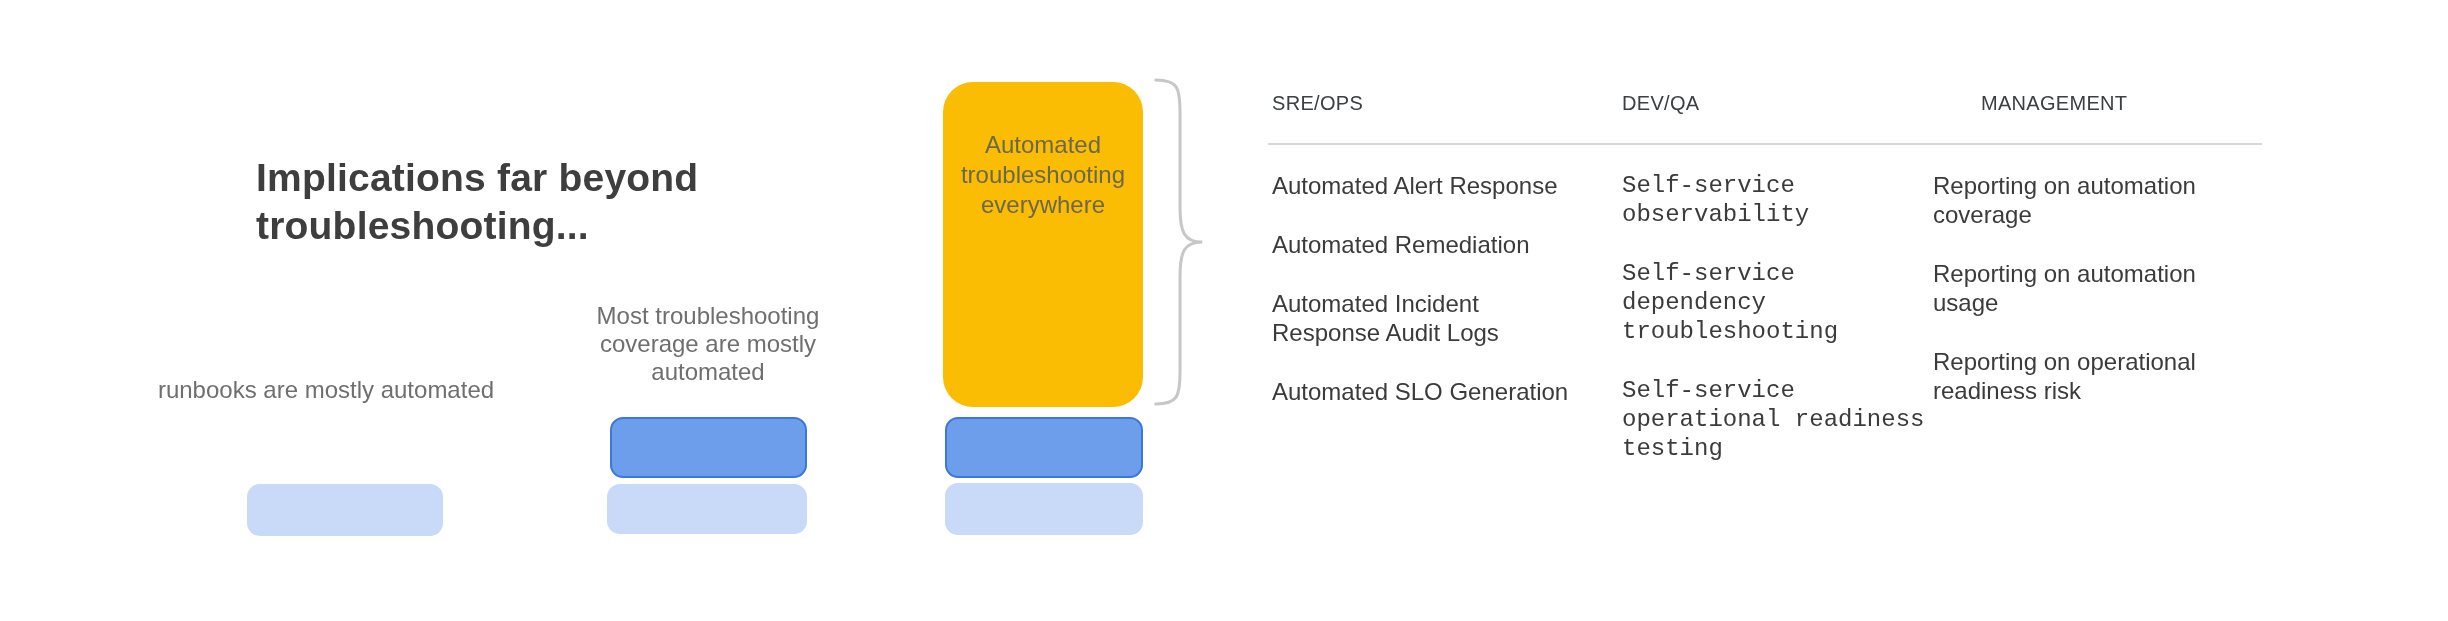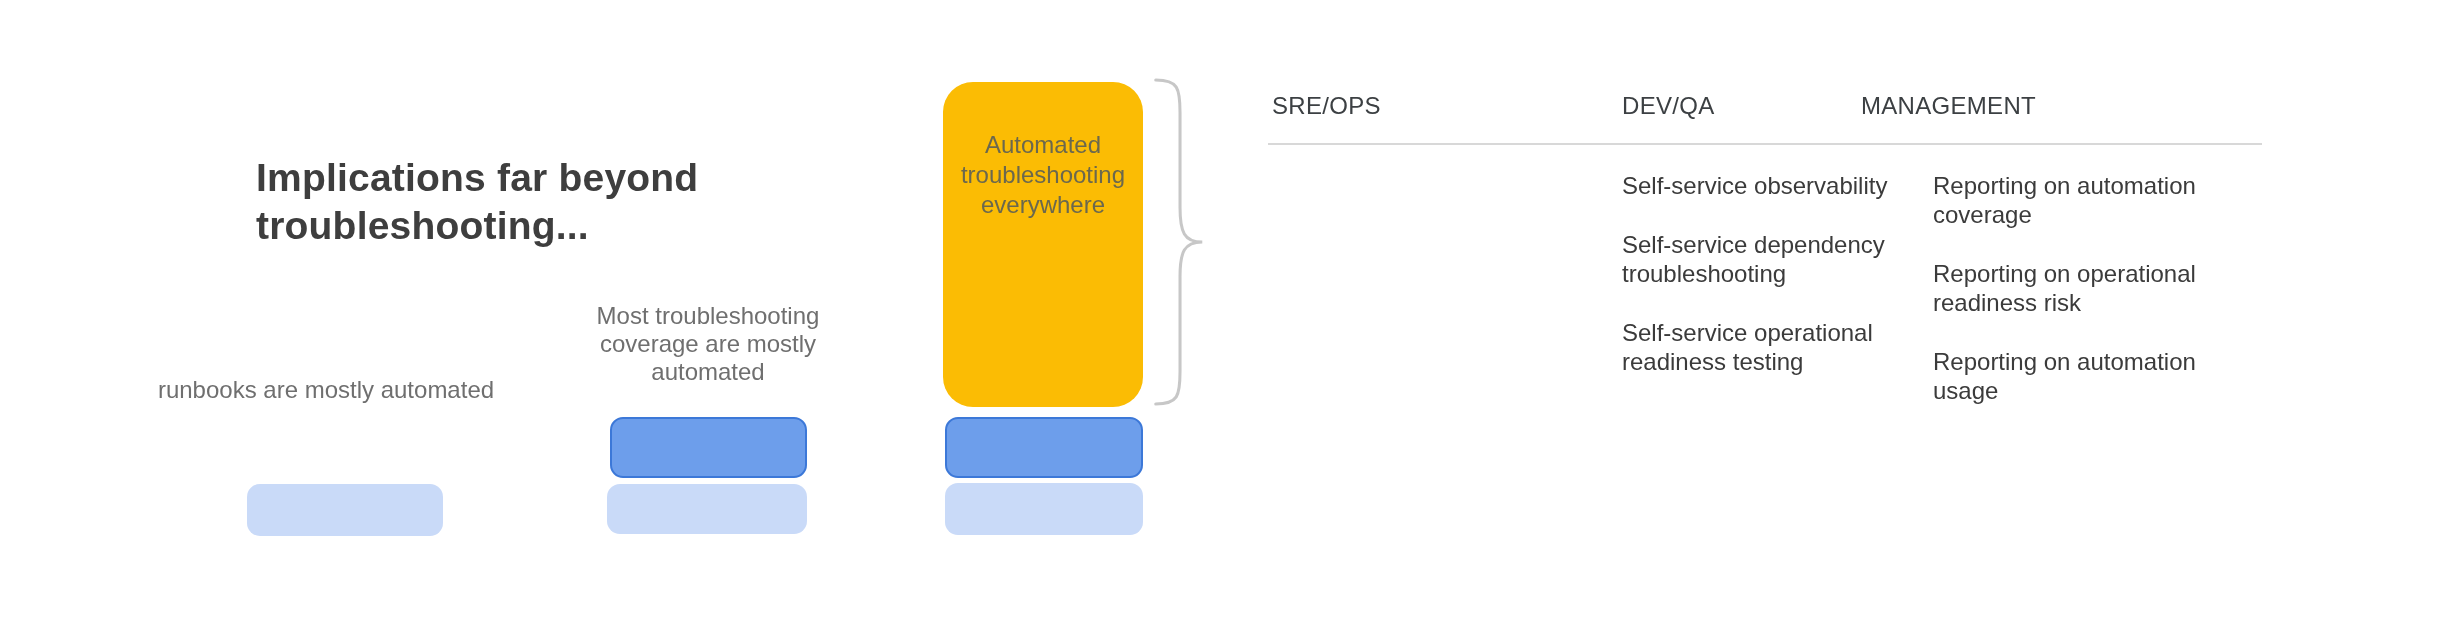--- a/index.html
+++ b/index.html
@@ -47,37 +47,37 @@
     font-size:24px;line-height:30px;
     color:var(--yellow-text,#6B684E);
     text-align:center;
   }
 
   .brace{left:1150px;top:78px;width:56px;height:328px;}
   .brace svg{display:block;width:100%;height:100%;}
   .brace path{fill:none;stroke:var(--brace-gray,#C7C7C7);stroke-width:3;stroke-linecap:round;}
 
   .tbl-header{
-    font-size:24px;color:var(--header-color,#3C4043);
+    font-size:20px;color:var(--header-color,#3C4043);
     letter-spacing:.3px;white-space:nowrap;
   }
   .h1{left:1272px;top:92px;}
   .h2{left:1622px;top:92px;}
-  .h3{left:1861px;top:92px;text-align:center;}
+  .h3{left:1981px;top:92px;text-align:center;}
   .tbl-divider{
     left:1268px;top:143px;width:994px;height:2px;
     background:var(--divider,#D8D8D8);
   }
   .tbl-col{
     position:absolute;top:171px;
     font-size:24px;line-height:29px;
     color:var(--cell-color,#3B3B3B);
   }
   .col1{left:1272px;width:315px;}
-  .col2{left:1622px;width:320px;}
+  .col2{left:1622px;width:320px;font-family:Liberation Mono, monospace;}
   .col3{left:1933px;width:332px;}
   .cell{margin-bottom:30px;}
 </style>
 </head>
 <body>
 
 <div class="slide">
 
   <h1 class="abs title">Implications far beyond troubleshooting...</h1>
 
@@ -100,24 +100,30 @@
     <svg viewBox="0 0 52 324" aria-hidden="true">
       <path d="M 4 2 C 26 2 28 10 28 34 L 28 128 C 28 152 32 162 50 162 C 32 162 28 172 28 196 L 28 290 C 28 314 26 322 4 322"></path>
     </svg>
   </div>
 
   <div class="abs tbl-header h1">SRE/OPS</div>
   <div class="abs tbl-header h2">DEV/QA</div>
   <div class="abs tbl-header h3">MANAGEMENT</div>
   <div class="abs tbl-divider"></div>
 
+  <div class="tbl-col col1">
+    <div class="cell">Automated Alert Response</div>
+    <div class="cell">Automated Remediation</div>
+    <div class="cell">Automated Incident Response Audit Logs</div>
+    <div class="cell">Automated SLO Generation</div>
+  </div>
   <div class="tbl-col col2">
     <div class="cell">Self-service observability</div>
     <div class="cell">Self-service dependency troubleshooting</div>
     <div class="cell">Self-service operational readiness testing</div>
   </div>
   <div class="tbl-col col3">
     <div class="cell">Reporting on automation coverage</div>
+    <div class="cell">Reporting on automation usage</div>
     <div class="cell">Reporting on operational readiness risk</div>
-    <div class="cell">Reporting on automation usage</div>
   </div>
 
 </div>
 
 </body></html>

